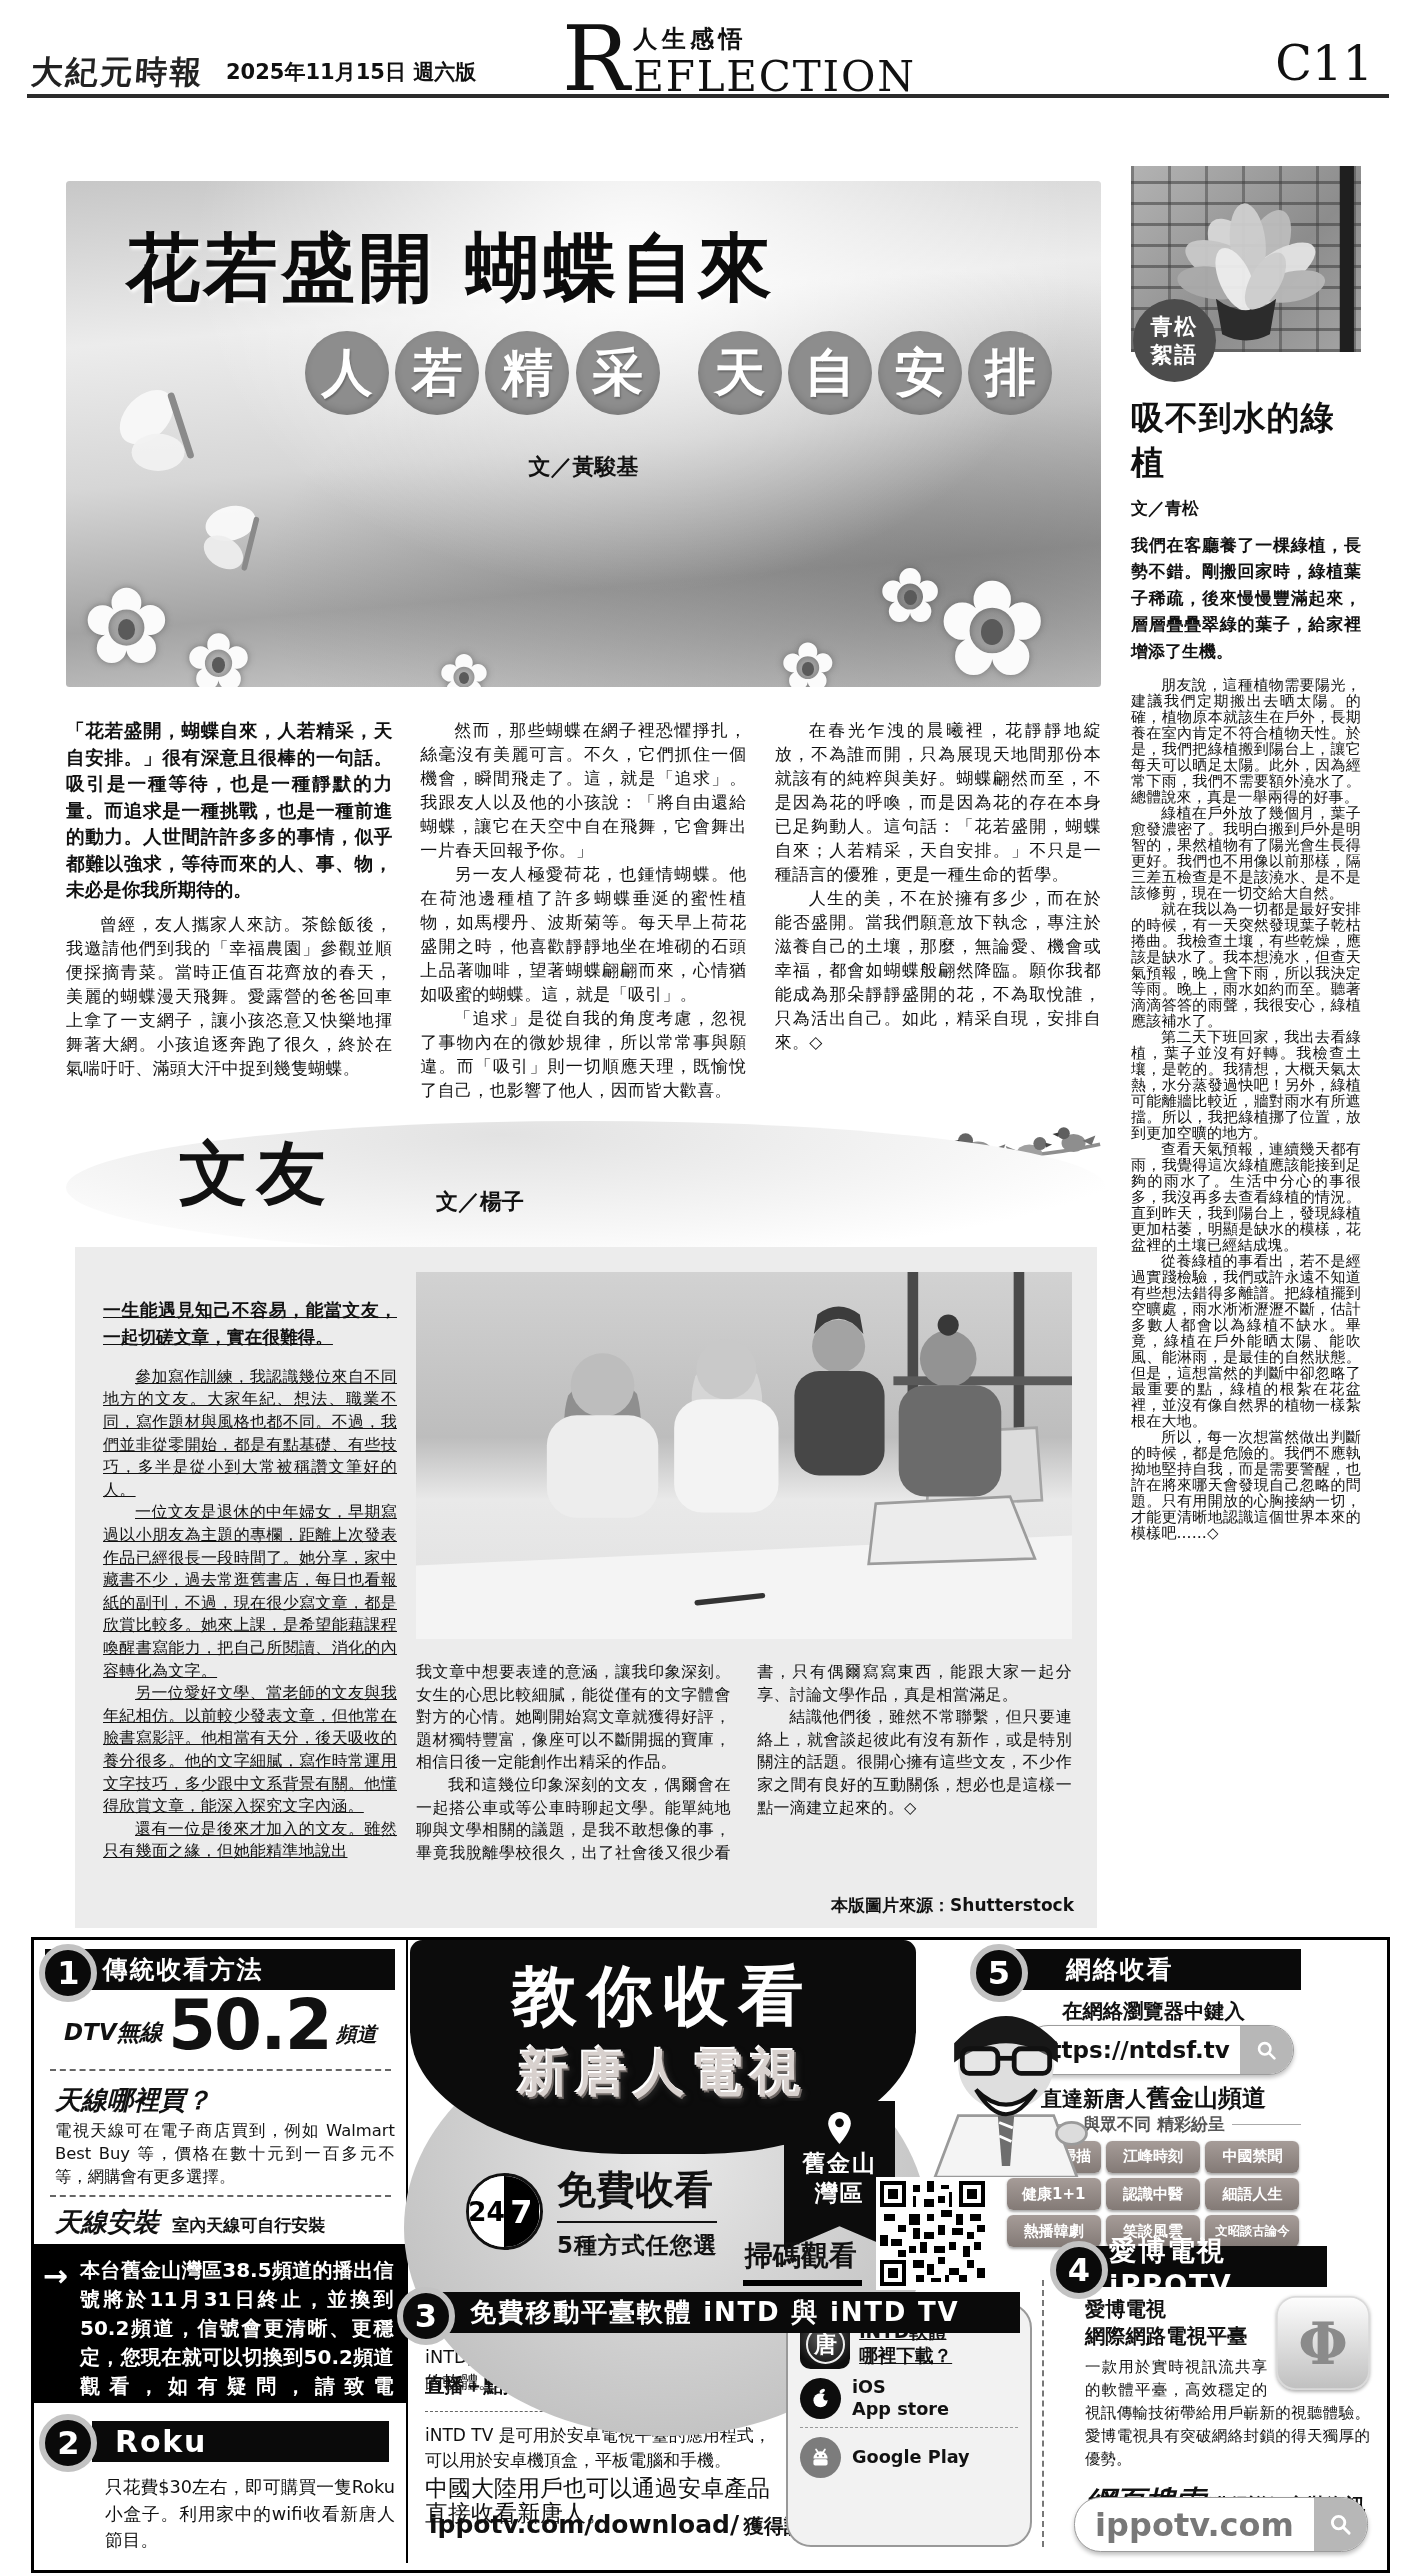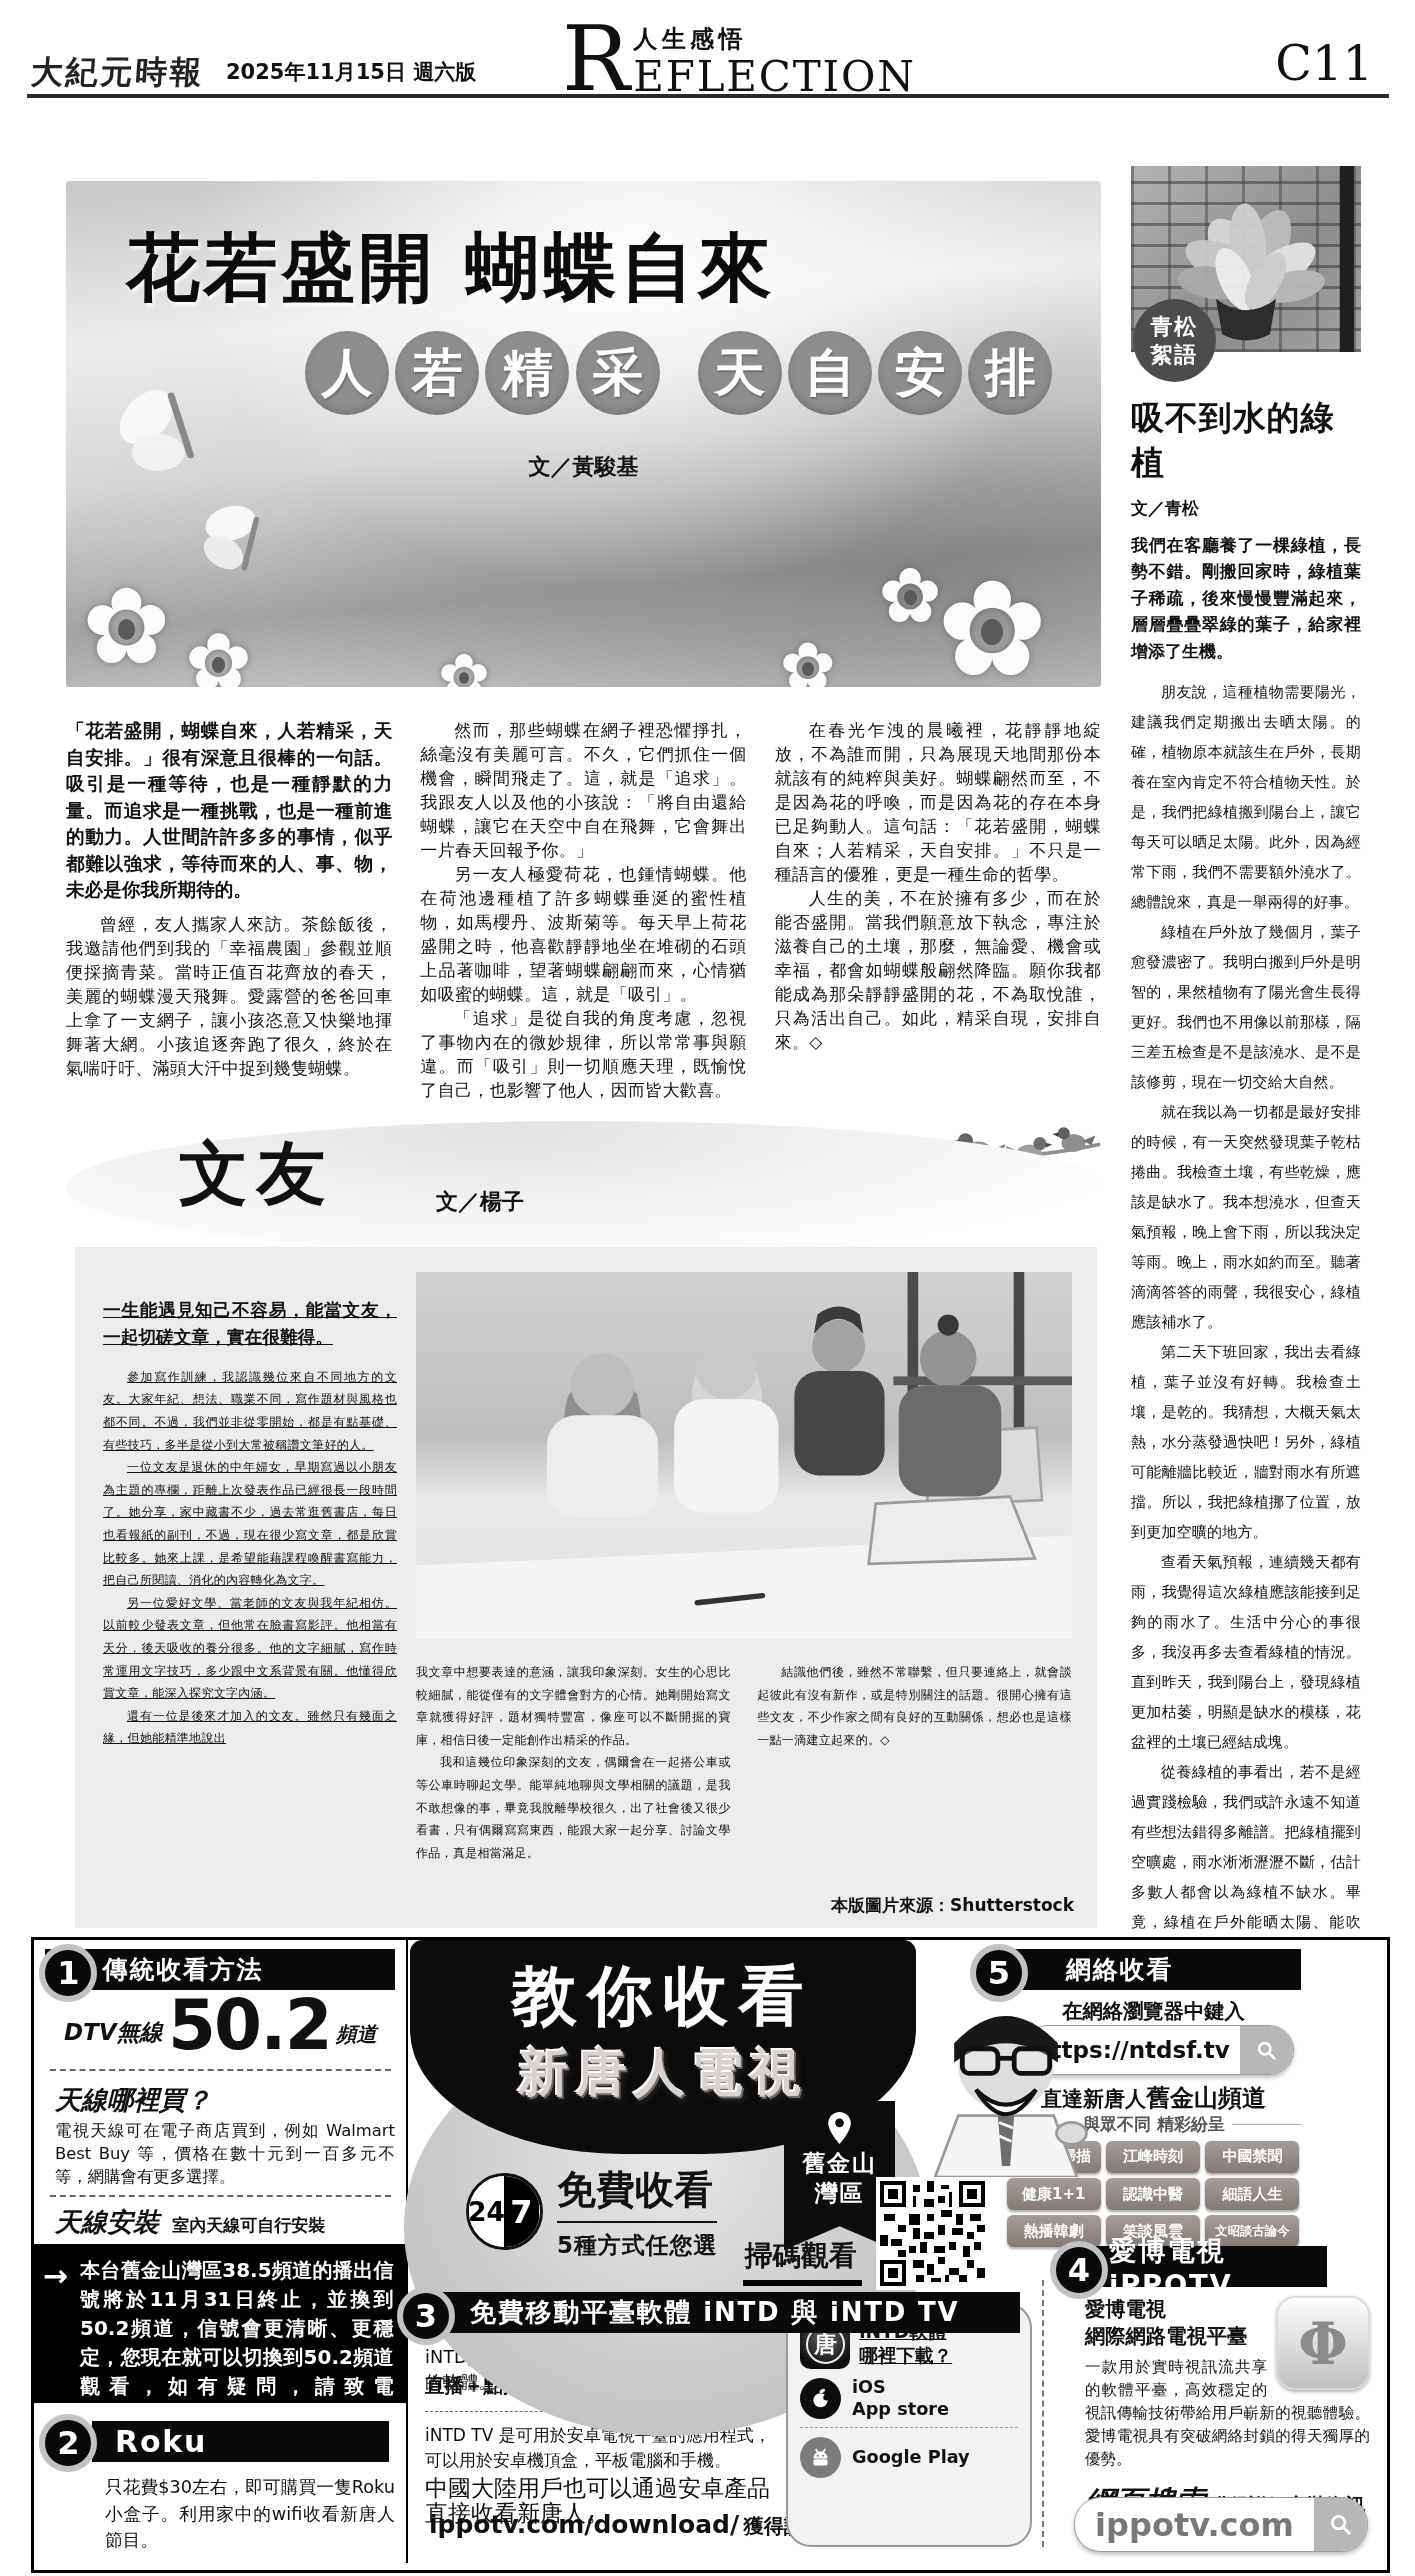--- a/index.html
+++ b/index.html
@@ -50,42 +50,42 @@
 
   
   #wy-head{position:absolute;left:75px;top:1116px;width:1022px;height:129px;}
   #wy-head::before{content:"";position:absolute;left:-8.8px;right:-8.8px;top:5.3px;height:133px;border-radius:50%;
     background:radial-gradient(ellipse at 42% 10%,#e2e2e2,#f6f6f6 55%,#fff 78%);}
   .wy-title{position:absolute;left:104px;top:12.4px;font:900 69px "DejaVu Sans","Liberation Sans",sans-serif;letter-spacing:8.8px;}
   .wy-byline{position:absolute;left:361px;top:71px;font:700 22px "DejaVu Sans","Liberation Sans",sans-serif;}
   #wy-box{position:absolute;left:75px;top:1247px;width:1022px;height:681px;background:#ececec;}
   .wy-left{position:absolute;left:28px;top:50px;width:294px;height:614px;overflow:hidden;text-decoration:underline;}
   .wy-lead{font:700 17.7px/27.4px "DejaVu Sans","Liberation Sans",sans-serif;text-align:justify;margin:0 0 14px 0;}
-  .wy-left .para,.wy-cols .para{font-size:12px;line-height:22.6px;}
+  .wy-left .para,.wy-cols .para{font-size:16px;line-height:22.6px;}
   .wy-photo{position:absolute;left:341px;top:25px;width:656px;height:367px;overflow:hidden;
     background:linear-gradient(180deg,#d2d2d2 0%,#bdbdbd 45%,#e9e9e9 62%,#dfdfdf 100%);}
   .wy-cols{position:absolute;left:341px;top:414px;width:656px;height:226px;
     column-count:2;column-gap:26.5px;column-fill:auto;overflow:hidden;}
   .caption{position:absolute;right:23px;bottom:10.6px;font:700 17px "DejaVu Sans","Liberation Sans",sans-serif;}
 
   
   #sidebar{position:absolute;left:1131px;top:166px;width:230px;}
   .sb-photo{position:relative;height:186px;overflow:visible;
     background:
       repeating-linear-gradient(0deg,rgba(60,60,60,.55) 0 2.7px,rgba(0,0,0,0) 2.7px 21px),
       repeating-linear-gradient(90deg,rgba(70,70,70,.5) 0 2.7px,rgba(0,0,0,0) 2.7px 37px),
       linear-gradient(135deg,#b3b3b3,#8c8c8c 60%,#a5a5a5);}
   .badge{position:absolute;left:1.8px;bottom:-30px;width:83px;height:83px;border-radius:50%;background:#4c4c4c;
     color:#fff;display:flex;flex-direction:column;align-items:center;justify-content:center;
     font:700 22px/1.25 "DejaVu Sans","Liberation Sans",sans-serif;letter-spacing:1.8px;z-index:2;}
   .sb-title{margin-top:44px;font:900 33px "DejaVu Sans","Liberation Sans",sans-serif;letter-spacing:0.9px;}
   .sb-byline{margin-top:10.6px;font:700 17px "DejaVu Sans","Liberation Sans",sans-serif;}
   .sb-lead{margin-top:12.4px;font:700 17px/26.5px "DejaVu Sans","Liberation Sans",sans-serif;text-align:justify;}
   .sb-body{margin-top:12.4px;height:1327px;overflow:hidden;}
-  .sb-body .para{font-size:15px;line-height:30px;letter-spacing:0.2px;}
+  .sb-body .para{font-size:15px;line-height:16px;letter-spacing:0.2px;}
 
   
   #howto{position:absolute;left:31px;top:1937px;width:1353px;height:630px;border:3.5px solid #000;background:#fff;
     font-family:"DejaVu Sans","Liberation Sans",sans-serif;}
   .panelL{position:absolute;left:0;top:0;width:372px;height:623px;border-right:2.7px solid #000;}
   .numb{position:absolute;width:46px;height:46px;border-radius:50%;background:#0a0a0a;color:#fff;display:flex;
     align-items:center;justify-content:center;font:900 32px "DejaVu Sans","Liberation Sans",sans-serif;
     border:6.2px solid #c2c2c2;z-index:5;}
   .secbar{position:absolute;height:41px;background:#0a0a0a;color:#fff;display:flex;align-items:center;
     padding-left:58px;font:800 25px "DejaVu Sans","Liberation Sans",sans-serif;letter-spacing:1.8px;z-index:4;box-sizing:border-box;}

